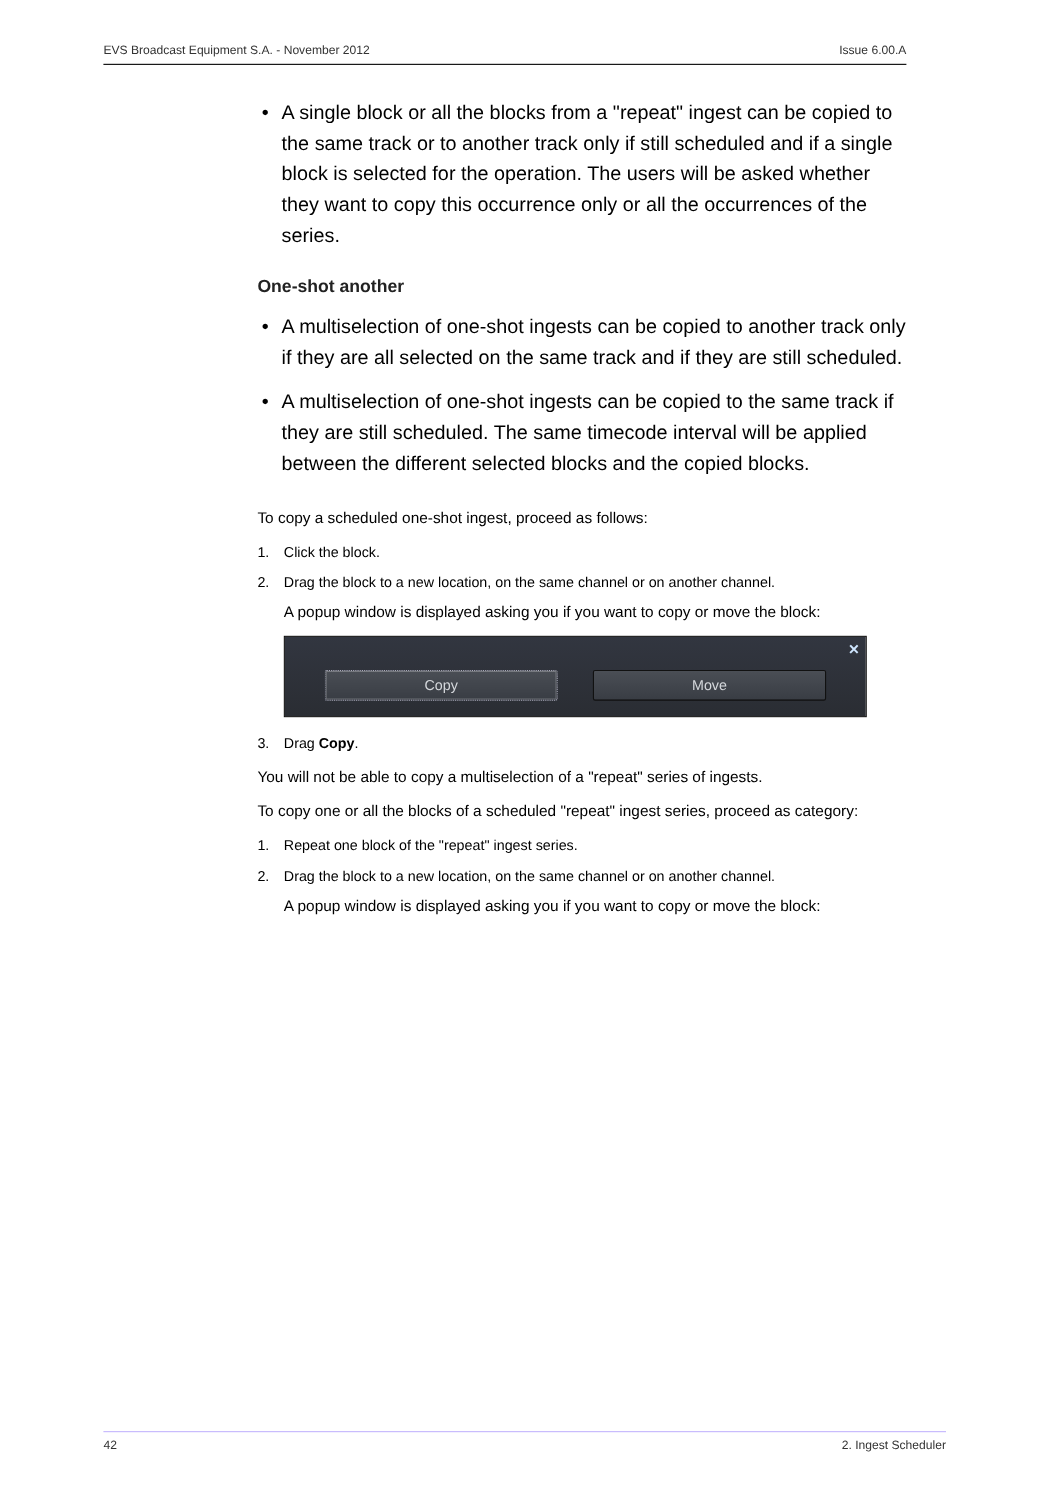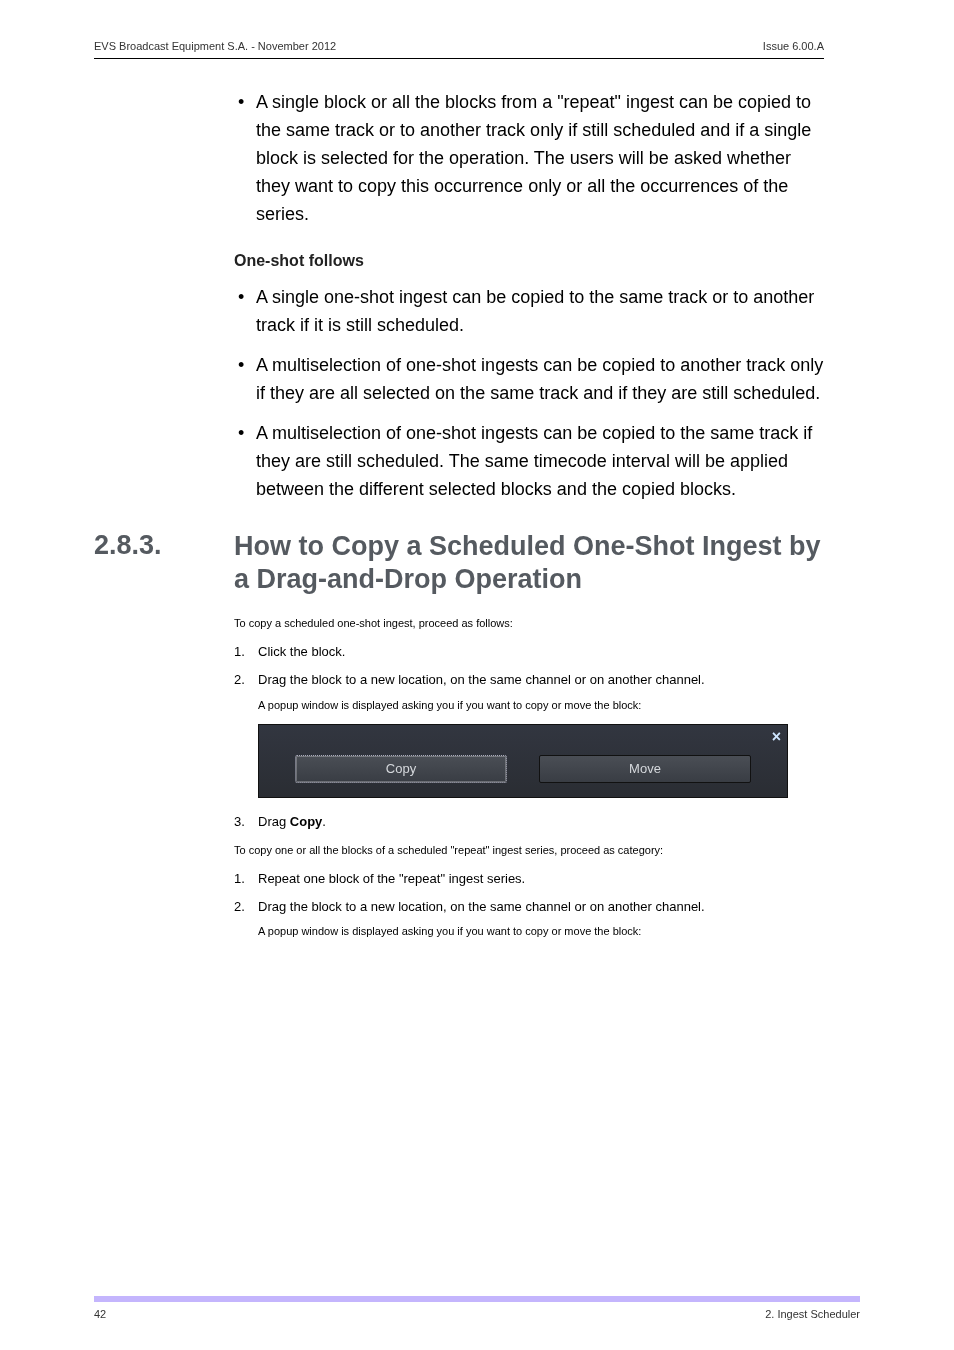--- a/index.html
+++ b/index.html
@@ -66,21 +66,21 @@
     color: #555a60;
     flex-shrink: 0;
   }
   .h2-title {
     font-size: 27px;
     font-weight: bold;
     color: #555a60;
     line-height: 1.25;
   }
   .body-text {
-    font-size: 11px;
+    font-size: 14px;
     line-height: 1.55;
     margin: 0 0 10px 0;
   }
   .num-list {
     list-style: none;
     padding: 0;
     margin: 0 0 10px 0;
     counter-reset: step;
   }
   .num-list li {
@@ -140,52 +140,47 @@
   }
   .footer-row {
     position: absolute;
     bottom: 30px;
     left: 70px;
     right: 70px;
     display: flex;
     justify-content: space-between;
     font-size: 11px;
     color: #333;
-    border-top: 6px solid #c4b5fd;
+    border-top: 1px solid #c4b5fd;
     padding-top: 6px;
   }
 </style>
 </head>
 <body>
 
 <div class="page">
   <div class="header-row">
     <span>EVS Broadcast Equipment S.A. - November 2012</span>
     <span>Issue 6.00.A</span>
   </div>
 
   <div class="content-col">
 
     <ul class="bullet-list">
       <li>A single block or all the blocks from a "repeat" ingest can be copied to the same track or to another track only if still scheduled and if a single block is selected for the operation. The users will be asked whether they want to copy this occurrence only or all the occurrences of the series.</li>
     </ul>
 
-    <div class="h3">One-shot follows</div>
+    <div class="h3">One-shot another</div>
 
     <ul class="bullet-list">
-      <li>A single one-shot ingest can be copied to the same track or to another track if it is still scheduled.</li>
       <li>A multiselection of one-shot ingests can be copied to another track only if they are all selected on the same track and if they are still scheduled.</li>
       <li>A multiselection of one-shot ingests can be copied to the same track if they are still scheduled. The same timecode interval will be applied between the different selected blocks and the copied blocks.</li>
     </ul>
   </div>
 
-  <div class="h2-row">
-    <div class="h2-num">2.8.3.</div>
-    <div class="h2-title">How to Copy a Scheduled One-Shot Ingest by a Drag-and-Drop Operation</div>
-  </div>
 
   <div class="content-col">
     <p class="body-text">To copy a scheduled one-shot ingest, proceed as follows:</p>
 
     <ol class="num-list">
       <li>Click the block.</li>
       <li>
         <span>Drag the block to a new location, on the same channel or on another channel.</span>
         <div class="body-text" style="margin:6px 0 0 0;">A popup window is displayed asking you if you want to copy or move the block:</div>
       </li>
@@ -204,20 +199,21 @@
     <ol class="num-list" start="3" style="counter-reset: step 2;">
       <li>
         <span>Drag </span><strong>Copy</strong><span>.</span>
       </li>
     </ol>
 
   </div>
 
 
   <div class="content-col">
+    <p class="body-text">You will not be able to copy a multiselection of a "repeat" series of ingests.</p>
     <p class="body-text">To copy one or all the blocks of a scheduled "repeat" ingest series, proceed as category:</p>
 
     <ol class="num-list">
       <li>Repeat one block of the "repeat" ingest series.</li>
       <li>
         <span>Drag the block to a new location, on the same channel or on another channel.</span>
         <div class="body-text" style="margin:6px 0 0 0;">A popup window is displayed asking you if you want to copy or move the block:</div>
       </li>
     </ol>
   </div>

